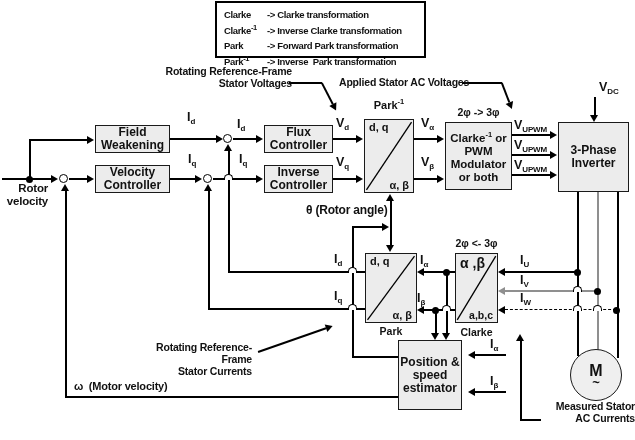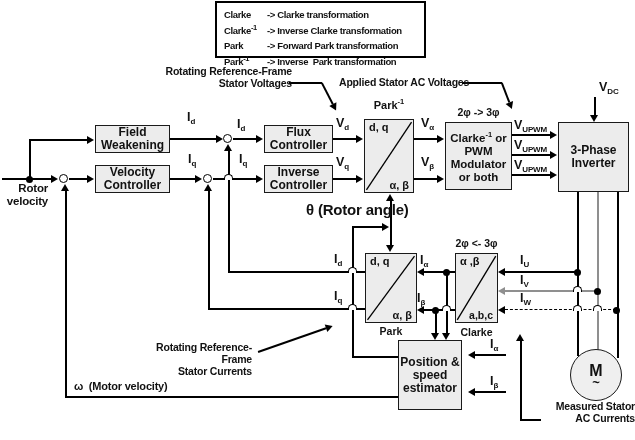--- a/index.html
+++ b/index.html
@@ -97,21 +97,21 @@
       </svg>
     <span class="ctl">d, q</span>
     <span class="cbr">α, β</span>
   </div>
   <div class="ttl" style="left:365px;top:325px;width:52px;font-size:10.5px">Park</div>
 
   <div class="tblk" style="left:455px;top:253px;width:43px;height:70px">
     <svg class="dg" viewBox="0 0 100 100" preserveAspectRatio="none">
         <line x1="3" y1="97" x2="97" y2="3" stroke="#000" stroke-width="1.3" vector-effect="non-scaling-stroke"></line>
       </svg>
-    <span class="ctl" style="font-size:11px">α ,β</span>
+    <span class="ctl" style="font-size:14px">α ,β</span>
     <span class="cbr" style="font-size:10.5px">a,b,c</span>
   </div>
   <div class="ttl" style="left:455px;top:237px;width:43px;font-size:10.5px">2φ &lt;- 3φ</div>
   <div class="ttl" style="left:455px;top:326px;width:43px;font-size:10.5px">Clarke</div>
 
   <div class="blk" style="left:398px;top:340px;width:64px;height:70px">Position &amp;
 speed
 estimator</div>
 
   <div class="circleblk" style="left:570px;top:349px;width:52px;height:52px">
@@ -240,16 +240,16 @@
 
   <div class="lbl" style="left:160px;top:65px;width:132px">Rotating Reference-Frame
 Stator Voltages</div>
   <div class="lbl nowrap" style="left:339px;top:76px">Applied Stator AC Voltages</div>
   <div class="lbl" style="left:126px;top:341px;width:126px">Rotating Reference-Frame
 Stator Currents</div>
   <div class="lbl" style="left:541px;top:400px;width:94px">Measured Stator
 AC Currents</div>
   <div class="lbl" style="left:0px;top:182px;width:48px;font-size:11.5px;line-height:13px">Rotor
 velocity</div>
-  <div class="lbl nowrap" style="left:306px;top:204px;font-size:15px">θ (Rotor angle)</div>
+  <div class="lbl nowrap" style="left:306px;top:204px;font-size:12px">θ (Rotor angle)</div>
   <div class="lbl nowrap" style="left:74px;top:380px;font-size:11px">ω  (Motor velocity)</div>
 
 </div>
 
 </body></html>

